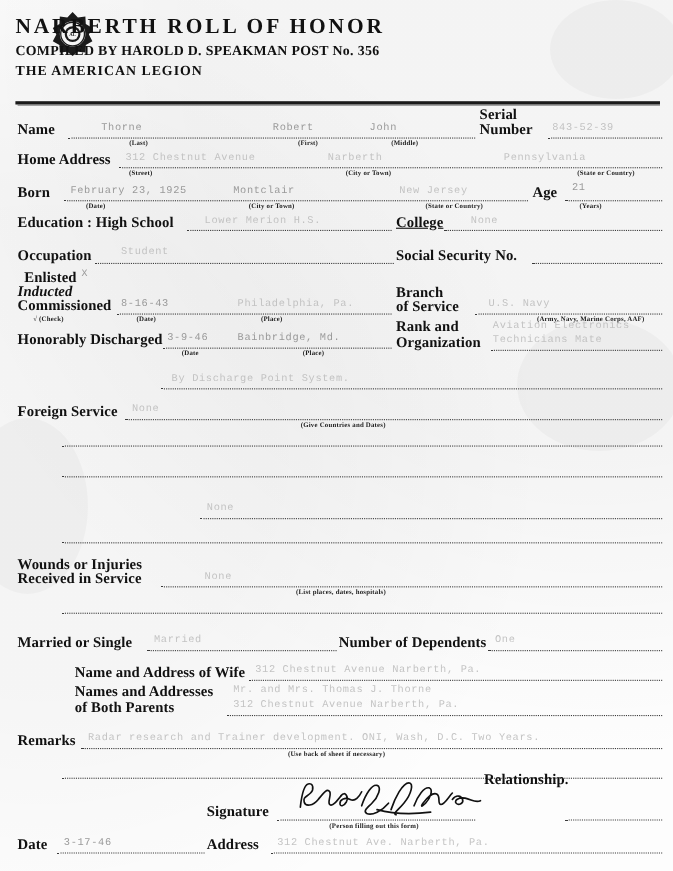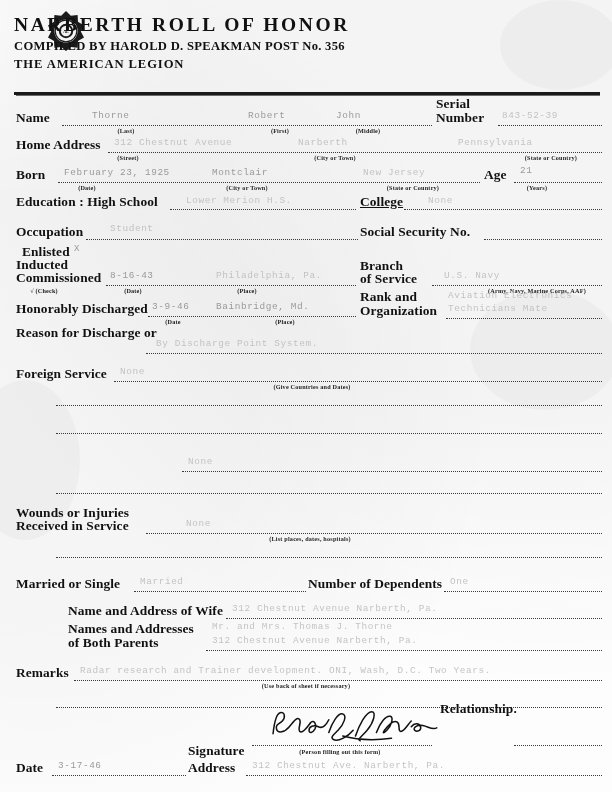--- a/index.html
+++ b/index.html
@@ -145,21 +145,21 @@
 
   <div class="lbl" style="left:16px;top:224px;">Occupation</div>
   <div class="dots" style="left:86px;top:238px;width:272px;"></div>
   <div class="typed ff" style="left:110px;top:223px;">Student</div>
   <div class="lbl" style="left:360px;top:224px;">Social Security No.</div>
   <div class="dots" style="left:484px;top:238px;width:118px;"></div>
   <div class="typed" style="left:490px;top:224px;"></div>
 
   <div class="lbl" style="left:22px;top:244px;">Enlisted</div>
   <div class="check" style="left:74px;top:244px;">X</div>
-  <div class="lbl" style="left:16px;top:257px;">Inducted</div>
+  <div class="lbl" style="left:16px;top:257px;font-style:italic;">Inducted</div>
   <div class="lbl" style="left:16px;top:270px;">Commissioned</div>
   <div class="dots" style="left:106px;top:284px;width:250px;"></div>
   <div class="typed" style="left:110px;top:270px;">8-16-43</div>
   <div class="typed ff" style="left:216px;top:270px;">Philadelphia, Pa.</div>
   <div class="sub" style="left:16px;top:287px;width:56px;">√ (Check)</div>
   <div class="sub" style="left:108px;top:287px;width:50px;">(Date)</div>
   <div class="sub" style="left:222px;top:287px;width:50px;">(Place)</div>
 
   <div class="lbl" style="left:360px;top:258px;">Branch</div>
   <div class="lbl" style="left:360px;top:271px;">of Service</div>
@@ -173,21 +173,20 @@
   <div class="typed" style="left:216px;top:301px;">Bainbridge, Md.</div>
   <div class="sub" style="left:150px;top:318px;width:46px;">(Date</div>
   <div class="sub" style="left:262px;top:318px;width:46px;">(Place)</div>
 
   <div class="lbl" style="left:360px;top:289px;">Rank and</div>
   <div class="lbl" style="left:360px;top:303px;">Organization</div>
   <div class="dots" style="left:446px;top:317px;width:156px;"></div>
   <div class="typed ff" style="left:448px;top:290px;text-align:center;">Aviation Electronics</div>
   <div class="typed ff" style="left:448px;top:303px;">Technicians Mate</div>
 
-  <div class="lbl" style="left:16px;top:325px;">Reason for Discharge or</div>
   <div class="dots" style="left:146px;top:352px;width:456px;"></div>
   <div class="typed ff" style="left:156px;top:338px;">By Discharge Point System.</div>
 
   <div class="lbl" style="left:16px;top:366px;">Foreign Service</div>
   <div class="dots" style="left:114px;top:380px;width:488px;"></div>
   <div class="typed ff" style="left:120px;top:366px;">None</div>
   <div class="sub" style="left:232px;top:383px;width:160px;">(Give Countries and Dates)</div>
 
   <div class="dots" style="left:56px;top:404px;width:546px;"></div>
   <div class="dots" style="left:56px;top:432px;width:546px;"></div>
@@ -219,21 +218,21 @@
   <div class="dots" style="left:206px;top:649px;width:396px;"></div>
   <div class="typed ff" style="left:212px;top:621px;">Mr. and Mrs. Thomas J. Thorne</div>
   <div class="typed ff" style="left:212px;top:635px;">312 Chestnut Avenue      Narberth, Pa.</div>
 
   <div class="lbl" style="left:16px;top:665px;">Remarks</div>
   <div class="dots" style="left:74px;top:679px;width:528px;"></div>
   <div class="typed ff" style="left:80px;top:665px;">Radar research and Trainer development.  ONI, Wash, D.C.   Two Years.</div>
   <div class="sub" style="left:224px;top:682px;width:164px;">(Use back of sheet if necessary)</div>
   <div class="dots" style="left:56px;top:706px;width:546px;"></div>
 
-  <div class="lbl" style="left:188px;top:730px;margin-top:13px;">Signature</div>
+  <div class="lbl" style="left:188px;top:730px;">Signature</div>
   <div class="dots" style="left:252px;top:744px;width:180px;"></div>
   <svg class="sig" viewBox="0 0 300 62">
     <g fill="none" stroke="#111" stroke-width="2.6" stroke-linecap="round" stroke-linejoin="round">
       <path d="M8 46 C10 28 14 12 20 10 C28 7 30 18 24 24 C18 30 12 30 14 38 C16 46 28 44 36 34 C44 24 50 16 54 22 C57 27 50 38 54 42 C58 46 66 36 72 28"></path>
       <path d="M72 28 C78 20 84 30 80 38 C76 45 70 46 70 40 C70 34 78 30 86 34 C94 38 100 30 104 22"></path>
       <path d="M104 44 C110 26 120 10 128 12 C136 14 130 30 120 40 C112 48 106 52 112 56 C120 60 136 52 146 40"></path>
       <path d="M150 50 C156 32 168 8 178 8 C186 8 182 26 170 40 C160 52 152 56 158 58"></path>
       <path d="M186 44 C192 28 202 14 210 16 C216 18 212 32 204 40 C198 46 196 46 200 40 C206 32 216 22 222 26 C228 30 222 42 228 42 C234 42 240 30 246 24"></path>
       <path d="M246 34 C252 26 260 28 262 34 C264 40 256 44 252 40 C248 36 256 30 266 32 C276 34 282 40 290 36"></path>
       <path d="M128 50 C150 56 180 58 212 54"></path>

